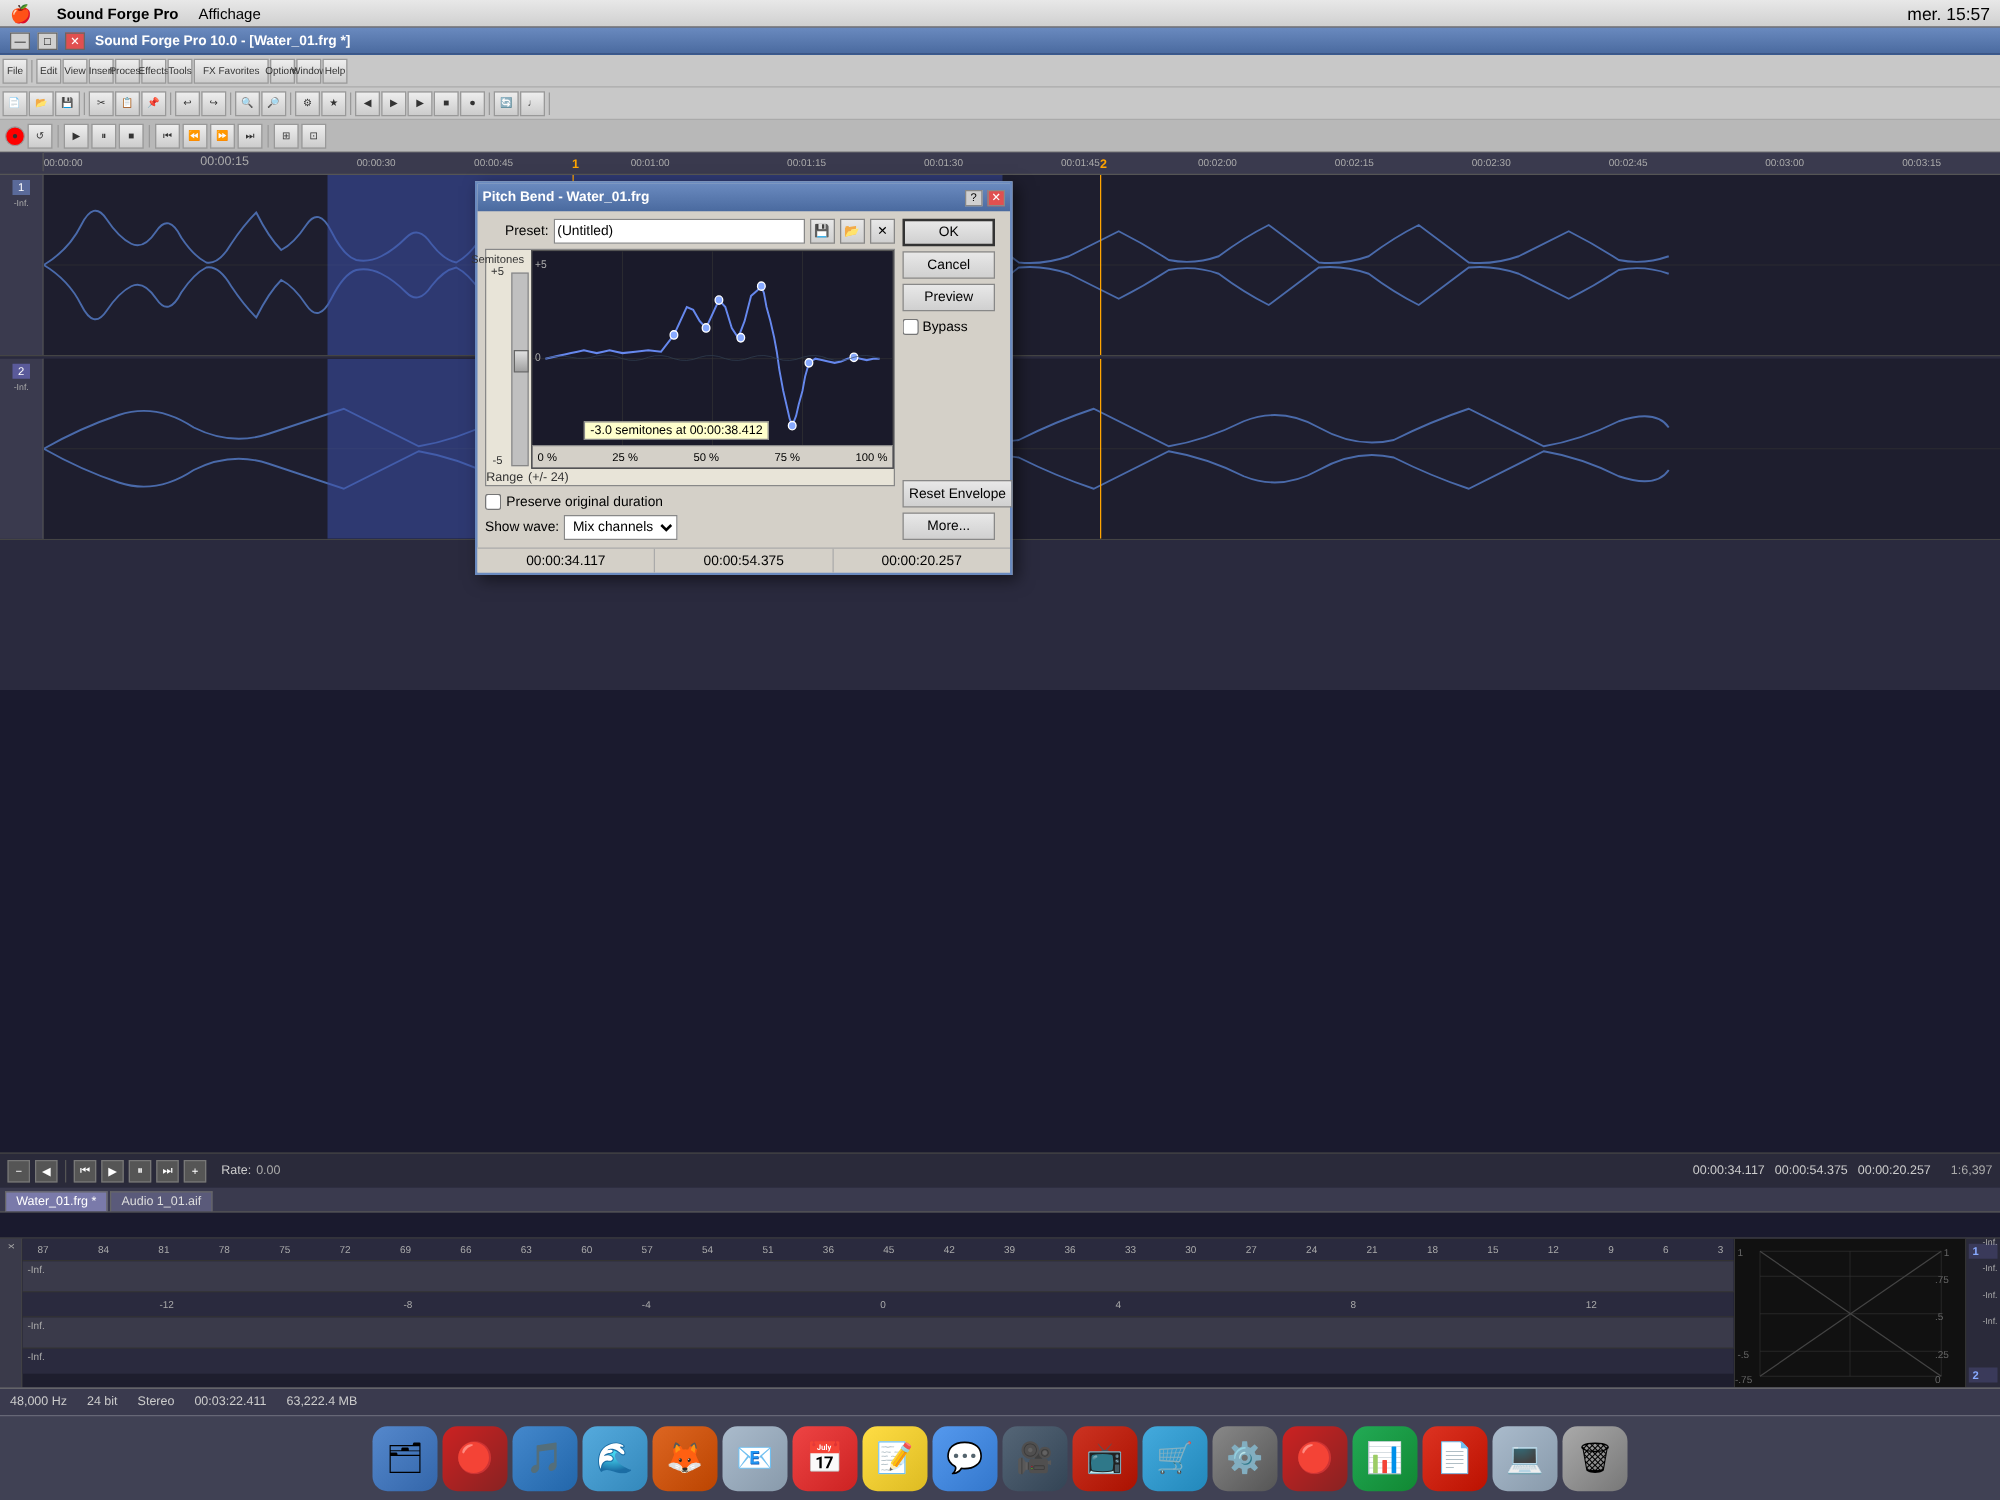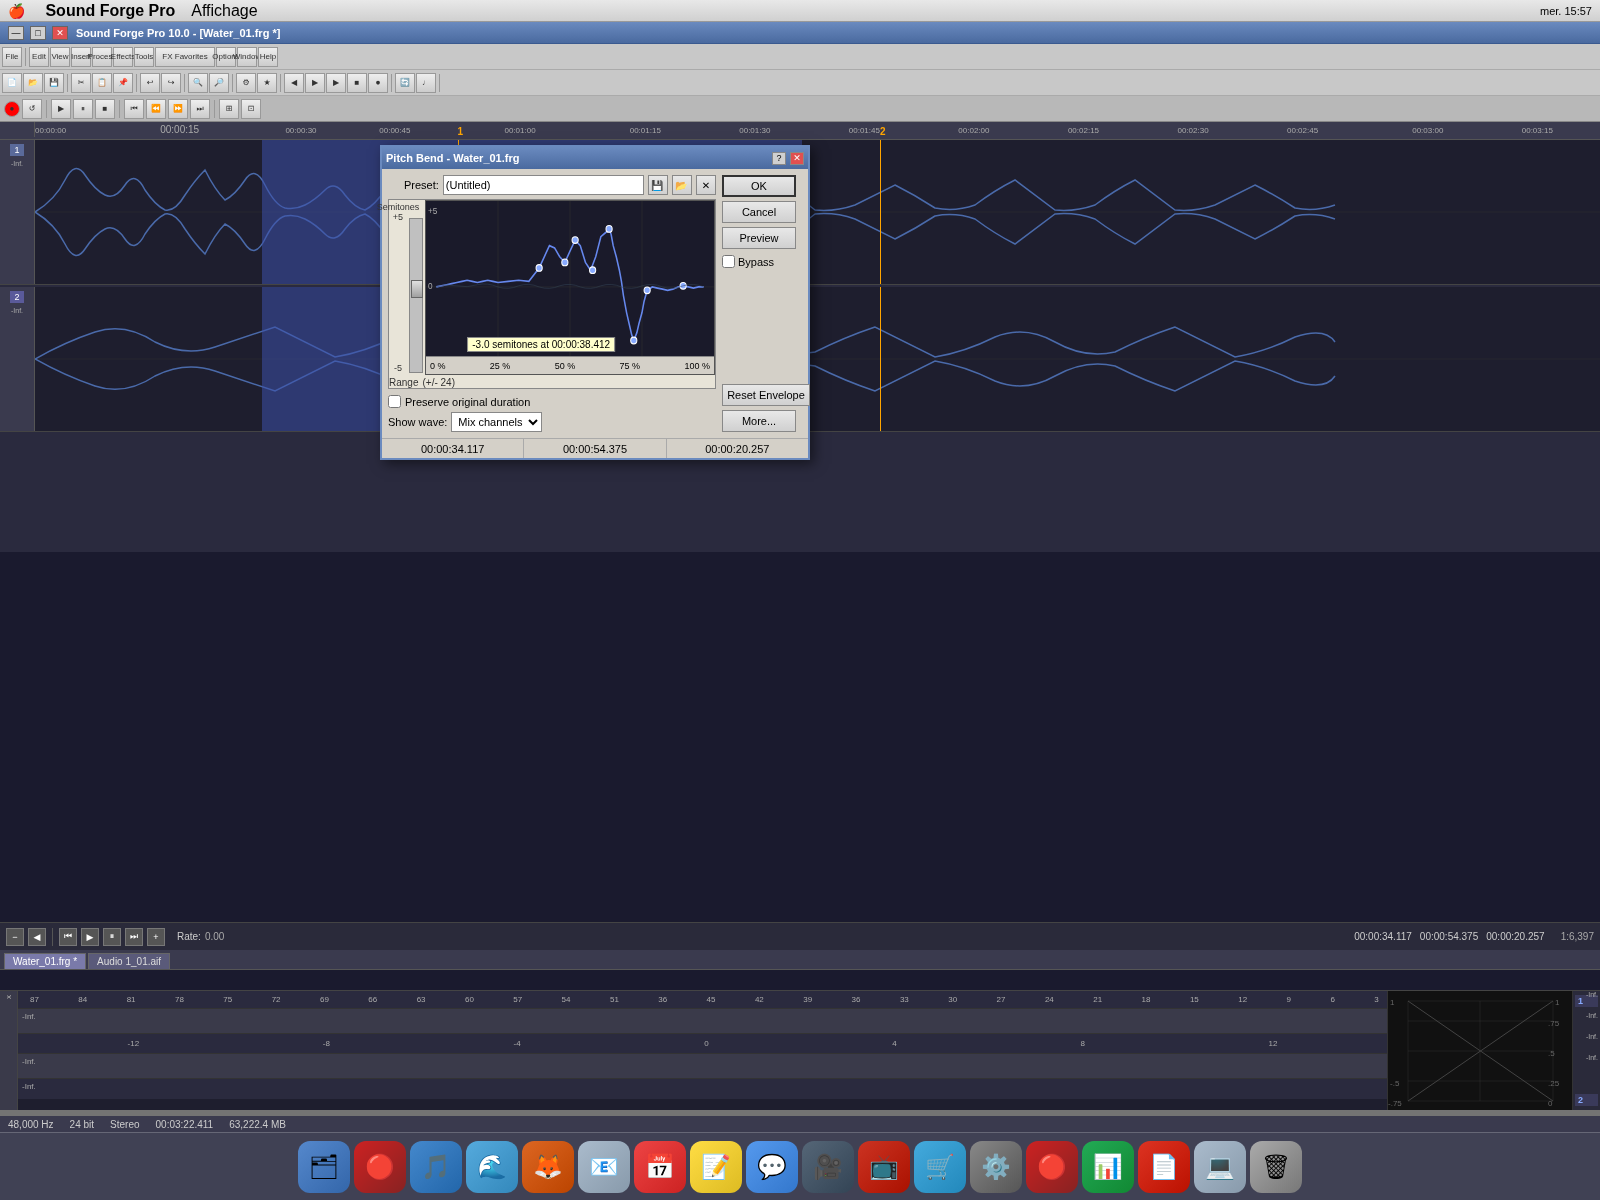--- a/index.html
+++ b/index.html
@@ -20,27 +20,27 @@
       background: linear-gradient(to bottom, #e8e8e8, #d0d0d0);
       display: flex;
       align-items: center;
       padding: 0 8px;
       gap: 16px;
       border-bottom: 1px solid #999;
       position: relative;
       z-index: 100;
     }
     .mac-apple { font-size: 14px; margin-right: 4px; }
-    .mac-menu-item { font-size: 16px; color: #000; font-weight: 500; }
+    .mac-menu-item { font-size: 12px; color: #000; font-weight: 500; }
     .mac-menu-item.bold { font-weight: 700; }
     .mac-right {
       margin-left: auto;
       display: flex;
       gap: 8px;
-      font-size: 11px;
+      font-size: 14px;
     }
 
     
     #app-titlebar {
       width: 100%;
       height: 22px;
       background: linear-gradient(to bottom, #6a8abf, #4a6a9f);
       display: flex;
       align-items: center;
       padding: 0 6px;
@@ -765,21 +765,21 @@
       <span style="color:#aaa;font-size:7px;margin-top:14px;">-Inf.</span>
     </div>
   </div>
 
   <div style="width:28px;background:#2a2a3a;border-left:1px solid #333;display:flex;flex-direction:column;justify-content:space-between;padding:4px 2px;">
     <span style="color:#88aaff;font-size:9px;font-weight:bold;background:#3a3a5a;padding:1px 3px;">1</span>
     <span style="color:#88aaff;font-size:9px;font-weight:bold;background:#3a3a5a;padding:1px 3px;margin-top:4px;">2</span>
   </div>
 </div>
 
-<div id="status-bar" style="position:absolute;bottom:68px;width:100%;height:22px;background:#3a3a4e;border-top:6px solid #737373;display:flex;align-items:center;padding:0 8px;gap:16px;">
+<div id="status-bar" style="position:absolute;bottom:68px;width:100%;height:22px;background:#3a3a4e;border-top:1px solid #737373;display:flex;align-items:center;padding:0 8px;gap:16px;">
   <span class="status-item">48,000 Hz</span>
   <span class="status-item">24 bit</span>
   <span class="status-item">Stereo</span>
   <span class="status-item">00:03:22.411</span>
   <span class="status-item">63,222.4 MB</span>
 </div>
 
 <div id="mac-dock" style="position:absolute;bottom:0;width:100%;height:68px;background:rgba(180,185,200,0.25);border-top:1px solid rgba(255,255,255,0.2);display:flex;align-items:center;justify-content:center;gap:4px;padding:4px 0;">
   <div class="dock-item" style="background:linear-gradient(135deg,#5588cc,#3366aa);border-radius:12px;">🗂</div>
   <div class="dock-item" style="background:linear-gradient(135deg,#cc2222,#882222);border-radius:12px;">🔴</div>

